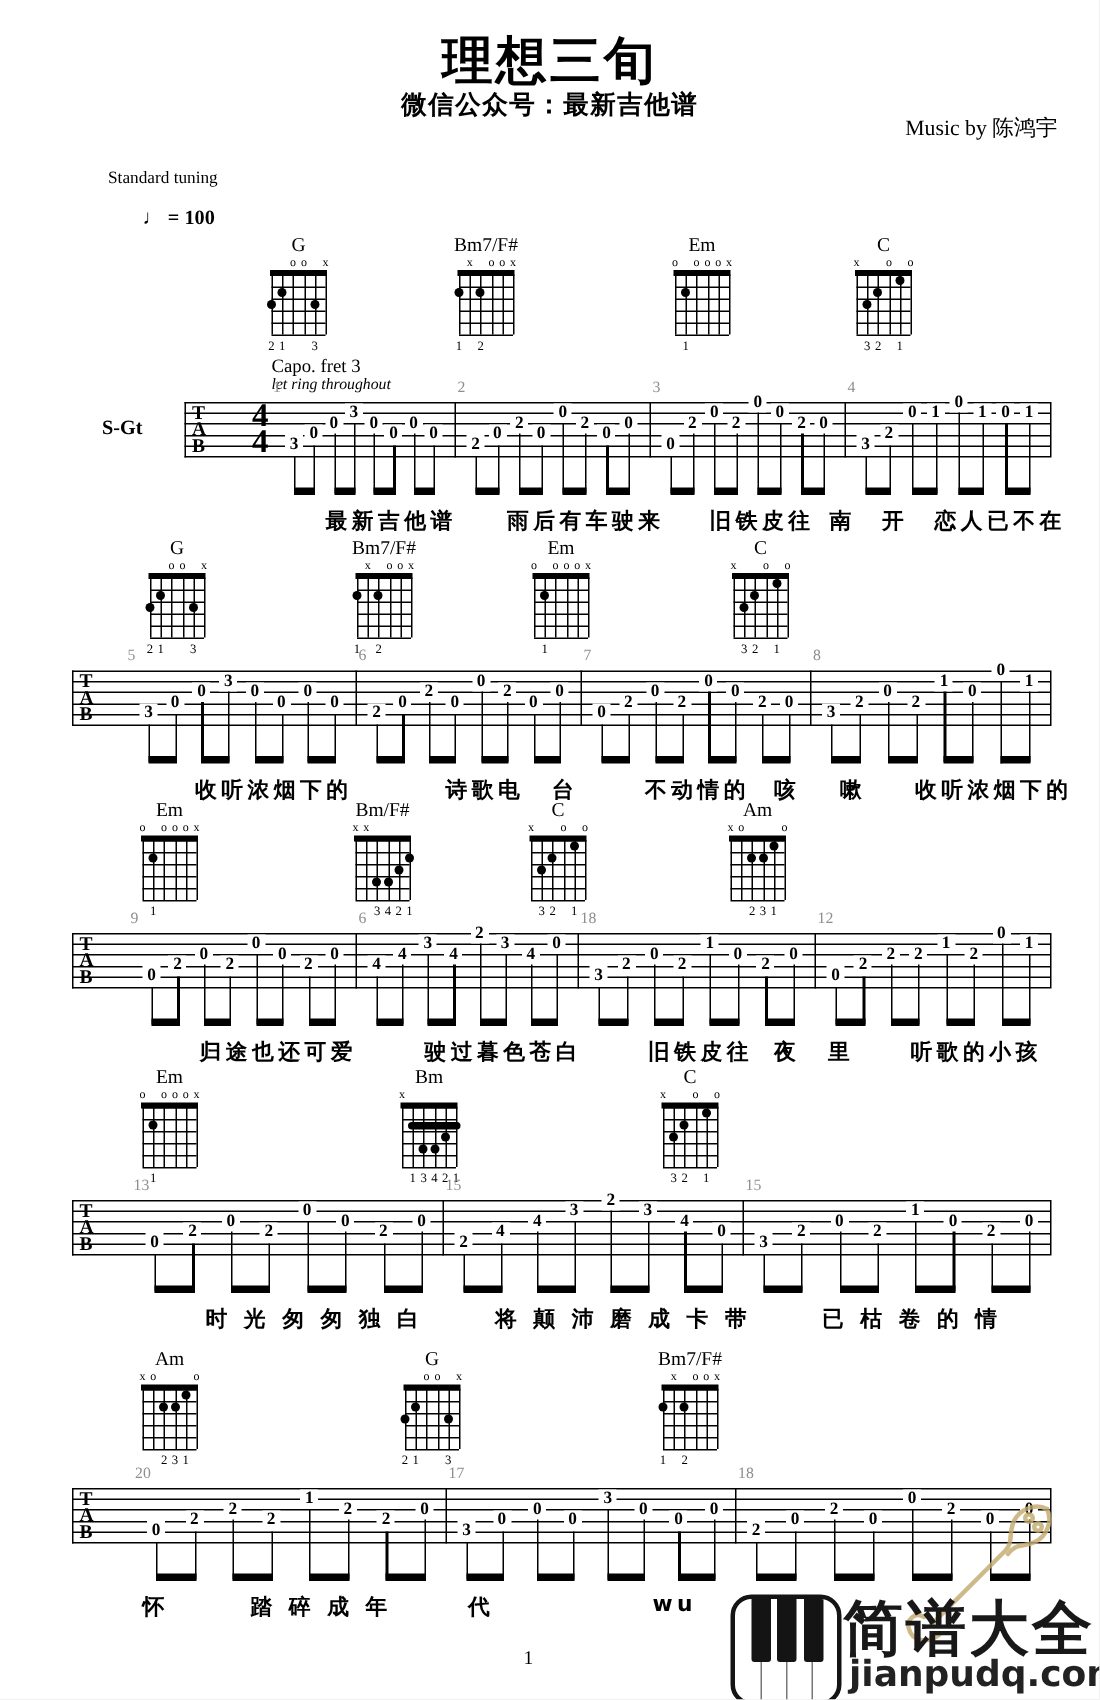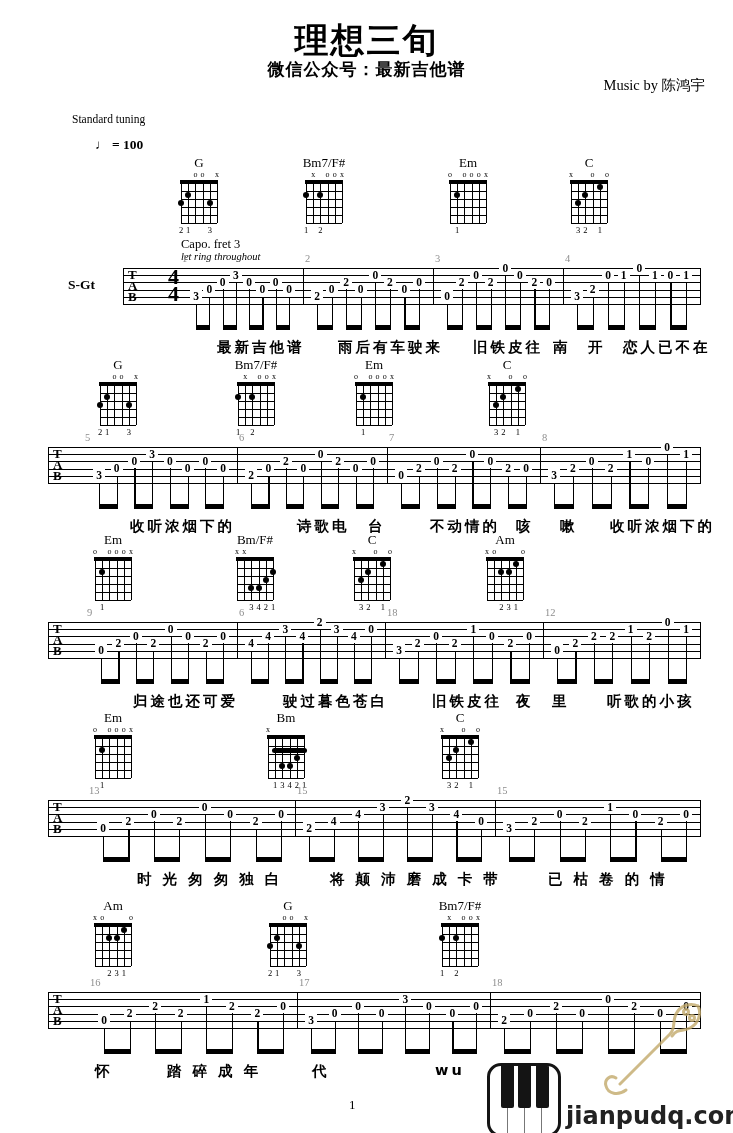--- a/index.html
+++ b/index.html
@@ -856,21 +856,21 @@
     <div class="abs staffline" style="left: 48px; top: 999.2px; width: 652px;"></div>
     <div class="abs staffline" style="left: 48px; top: 1006.4px; width: 652px;"></div>
     <div class="abs staffline" style="left: 48px; top: 1013.6px; width: 652px;"></div>
     <div class="abs staffline" style="left: 48px; top: 1020.8px; width: 652px;"></div>
     <div class="abs staffline" style="left: 48px; top: 1028px; width: 652px;"></div>
     <div class="abs vline" style="left: 48px; top: 992px; height: 37px;"></div>
     <div class="abs vline" style="left: 700px; top: 992px; height: 37px;"></div>
     <div class="abs tabletter" style="left: 53px; top: 993px;">T</div>
     <div class="abs tabletter" style="left: 53px; top: 1004px;">A</div>
     <div class="abs tabletter" style="left: 53px; top: 1015px;">B</div>
-    <div class="abs mnum" style="left: 90px; top: 977px;">16</div>
+    <div class="abs mnum" style="left: 90px; top: 977px;">20</div>
     <div class="abs note" style="left: 104px; top: 1014.3px;">0</div>
     <div class="abs note" style="left: 129.571px; top: 1007.1px;">2</div>
     <div class="abs note" style="left: 155.143px; top: 999.9px;">2</div>
     <div class="abs note" style="left: 180.714px; top: 1007.1px;">2</div>
     <div class="abs note" style="left: 206.286px; top: 992.7px;">1</div>
     <div class="abs note" style="left: 231.857px; top: 999.9px;">2</div>
     <div class="abs note" style="left: 257.429px; top: 1007.1px;">2</div>
     <div class="abs note" style="left: 283px; top: 999.9px;">0</div>
     <div class="abs stem" style="left: 104px; top: 1027.8px; height: 25.7px;"></div>
     <div class="abs stem" style="left: 129.571px; top: 1020.6px; height: 32.9px;"></div>
@@ -942,14 +942,15 @@
       </g>
     </svg>
     <div class="abs logobox" style="left: 487px; top: 1063px;">
       <div class="wkey" style="left: 25%;"></div>
       <div class="wkey" style="left: 50%;"></div>
       <div class="wkey" style="left: 75%;"></div>
       <div class="bkey" style="left: 10.5px;"></div>
       <div class="bkey" style="left: 28px;"></div>
       <div class="bkey" style="left: 45.5px;"></div>
     </div>
+    <div class="abs brand" style="left: 562px; top: 1058px;">简谱大全</div>
     <div class="abs branddomain" style="left: 566px; top: 1102px;">jianpudq.com</div>
   </div>
 
 </body></html>

